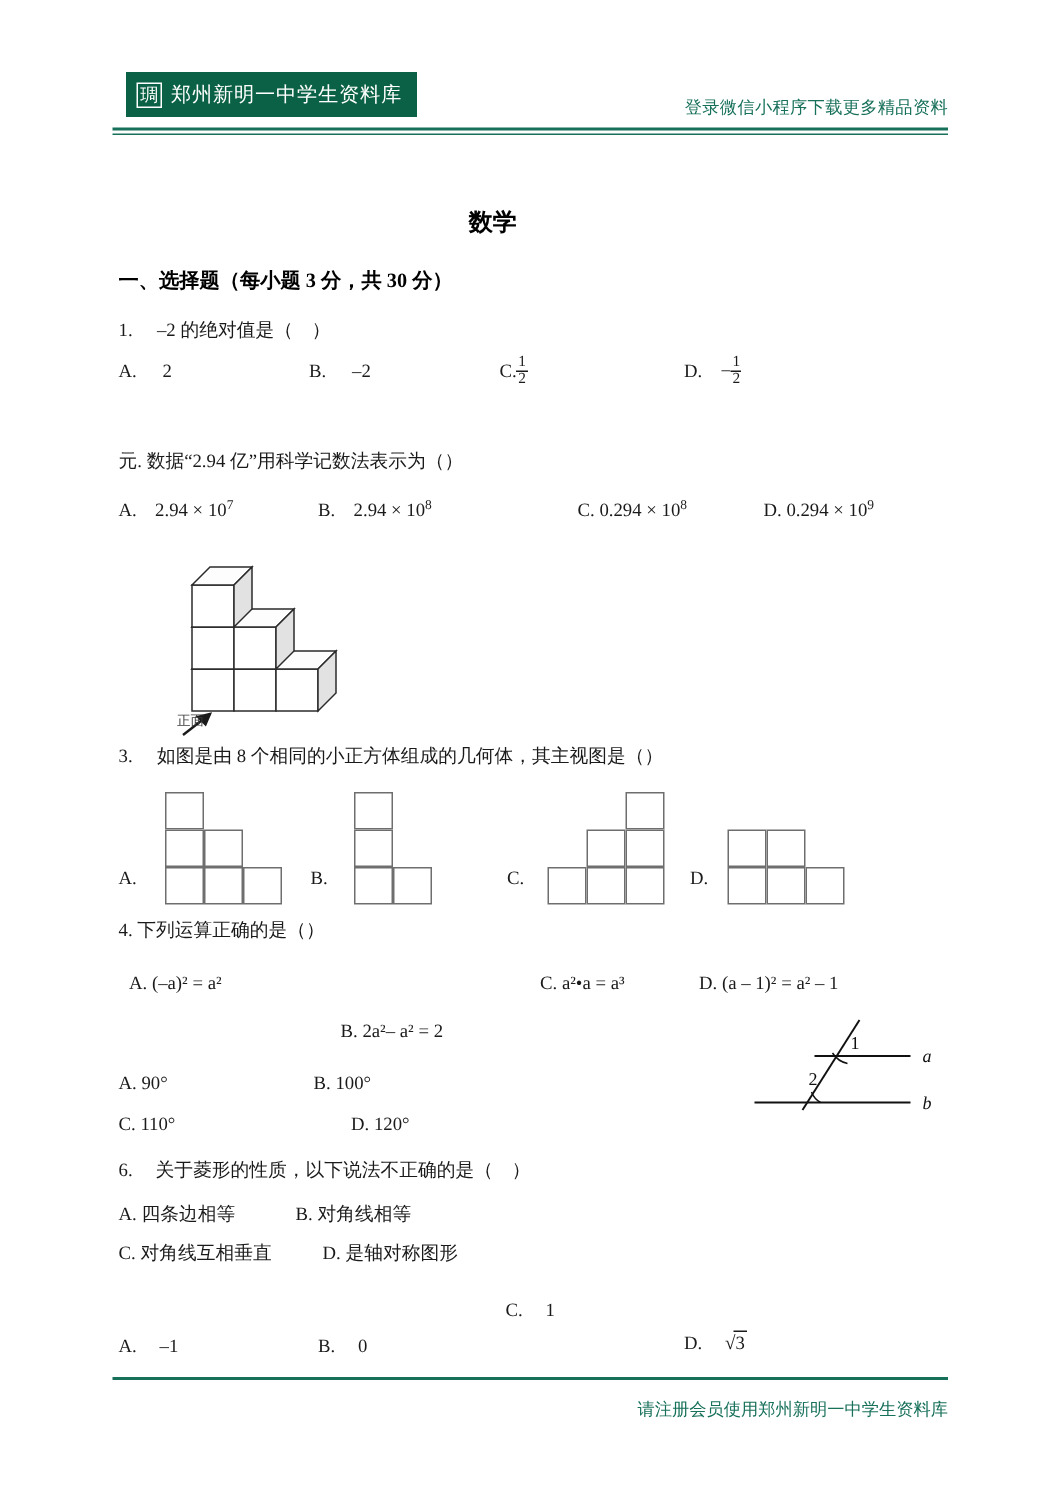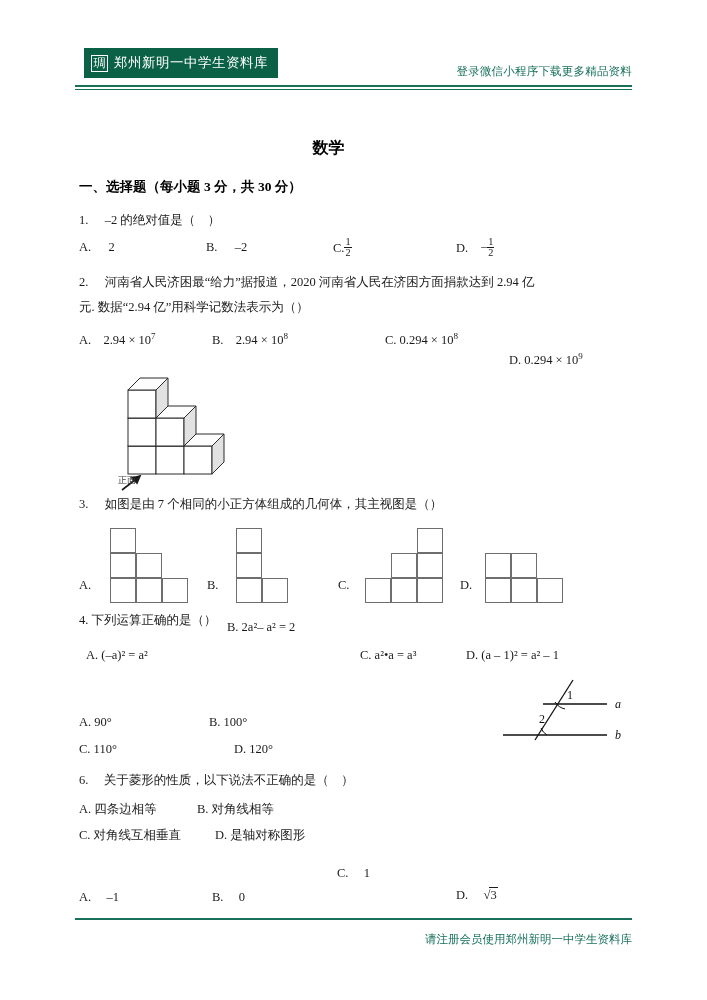--- a/index.html
+++ b/index.html
@@ -110,25 +110,20 @@
   </div>
   <div class="q" style="left:333px;top:237px;">
     
     <span>C.</span><span class="frac"><span class="n">1</span><span class="d">2</span></span>
   </div>
   <div class="q" style="left:456px;top:237px;">
     <span>D.</span>
     <span style="display:inline-block;width:9px;"></span><span>−</span><span class="frac"><span class="n">1</span><span class="d">2</span></span>
   </div>
 
-  <div class="q" style="left:79px;top:275px;">
-    <span>2.</span>
-    <span style="display:inline-block;width:10px;"></span>
-    <span>河南省人民济困最“给力”据报道，2020 河南省人民在济困方面捐款达到 2.94 亿</span>
-  </div>
   <div class="q" style="left:79px;top:300px;">元. 数据“2.94 亿”用科学记数法表示为（）</div>
   <div class="q" style="left:79px;top:331px;">
     <span>A.</span>
     <span style="display:inline-block;width:6px;"></span>
     <span>2.94</span>
     <span>×</span>
     <span>10</span><sup>7</sup>
   </div>
   <div class="q" style="left:212px;top:331px;">
     <span>B.</span>
@@ -136,21 +131,21 @@
     <span>2.94</span>
     <span>×</span>
     <span>10</span><sup>8</sup>
   </div>
   <div class="q" style="left:385px;top:331px;">
     <span>C.</span>
     <span>0.294</span>
     <span>×</span>
     <span>10</span><sup>8</sup>
   </div>
-  <div class="q" style="left:509px;top:331px;margin-top:20px;">
+  <div class="q" style="left:509px;top:331px;">
     <span>D.</span>
     <span>0.294</span>
     <span>×</span>
     <span>10</span><sup>9</sup>
   </div>
 
   <div class="fig3">
     <svg width="130" height="125" viewBox="0 0 130 125">
       <g stroke="#2b2b2b" stroke-width="1" fill="#ffffff">
 
@@ -180,21 +175,21 @@
         <line x1="12" y1="122" x2="30" y2="108"></line>
         <polygon points="30,108 22,110 27,115"></polygon>
       </g>
     </svg>
     <span class="zm" style="left:8px;top:106px;">正面</span>
   </div>
 
   <div class="q" style="left:79px;top:497px;">
     <span>3.</span>
     <span style="display:inline-block;width:10px;"></span>
-    <span>如图是由 7 个相同的小正方体组成的几何体，其主视图是（）</span>
+    <span>如图是由 8 个相同的小正方体组成的几何体，其主视图是（）</span>
   </div>
 
   <div class="q" style="left:79px;top:578px;">A.</div>
   <div class="grid" style="left:110px;top:528px;width:90px;height:75px;">
     <div class="cell" style="left:0px;top:0px;width:26px;height:25px;"></div>
     <div class="cell" style="left:0px;top:25px;width:26px;height:25px;"></div>
     <div class="cell" style="left:26px;top:25px;width:26px;height:25px;"></div>
     <div class="cell" style="left:0px;top:50px;width:26px;height:25px;"></div>
     <div class="cell" style="left:26px;top:50px;width:26px;height:25px;"></div>
     <div class="cell" style="left:52px;top:50px;width:26px;height:25px;"></div>
@@ -228,21 +223,21 @@
   </div>
 
   <div class="q" style="left:79px;top:613px;">
     <span>4.</span>
     <span>下列运算正确的是（）</span>
   </div>
   <div class="q" style="left:86px;top:648px;">
     <span>A.</span>
     <span>(–a)² = a²</span>
   </div>
-  <div class="q" style="left:227px;top:620px;">
+  <div class="q" style="left:227px;top:680px;">
     <span>B.</span>
     <span>2a²– a² = 2</span>
   </div>
   <div class="q" style="left:360px;top:648px;">
     <span>C.</span>
     <span>a²•a = a³</span>
   </div>
   <div class="q" style="left:466px;top:648px;">
     <span>D.</span>
     <span>(a – 1)² = a² – 1</span>

